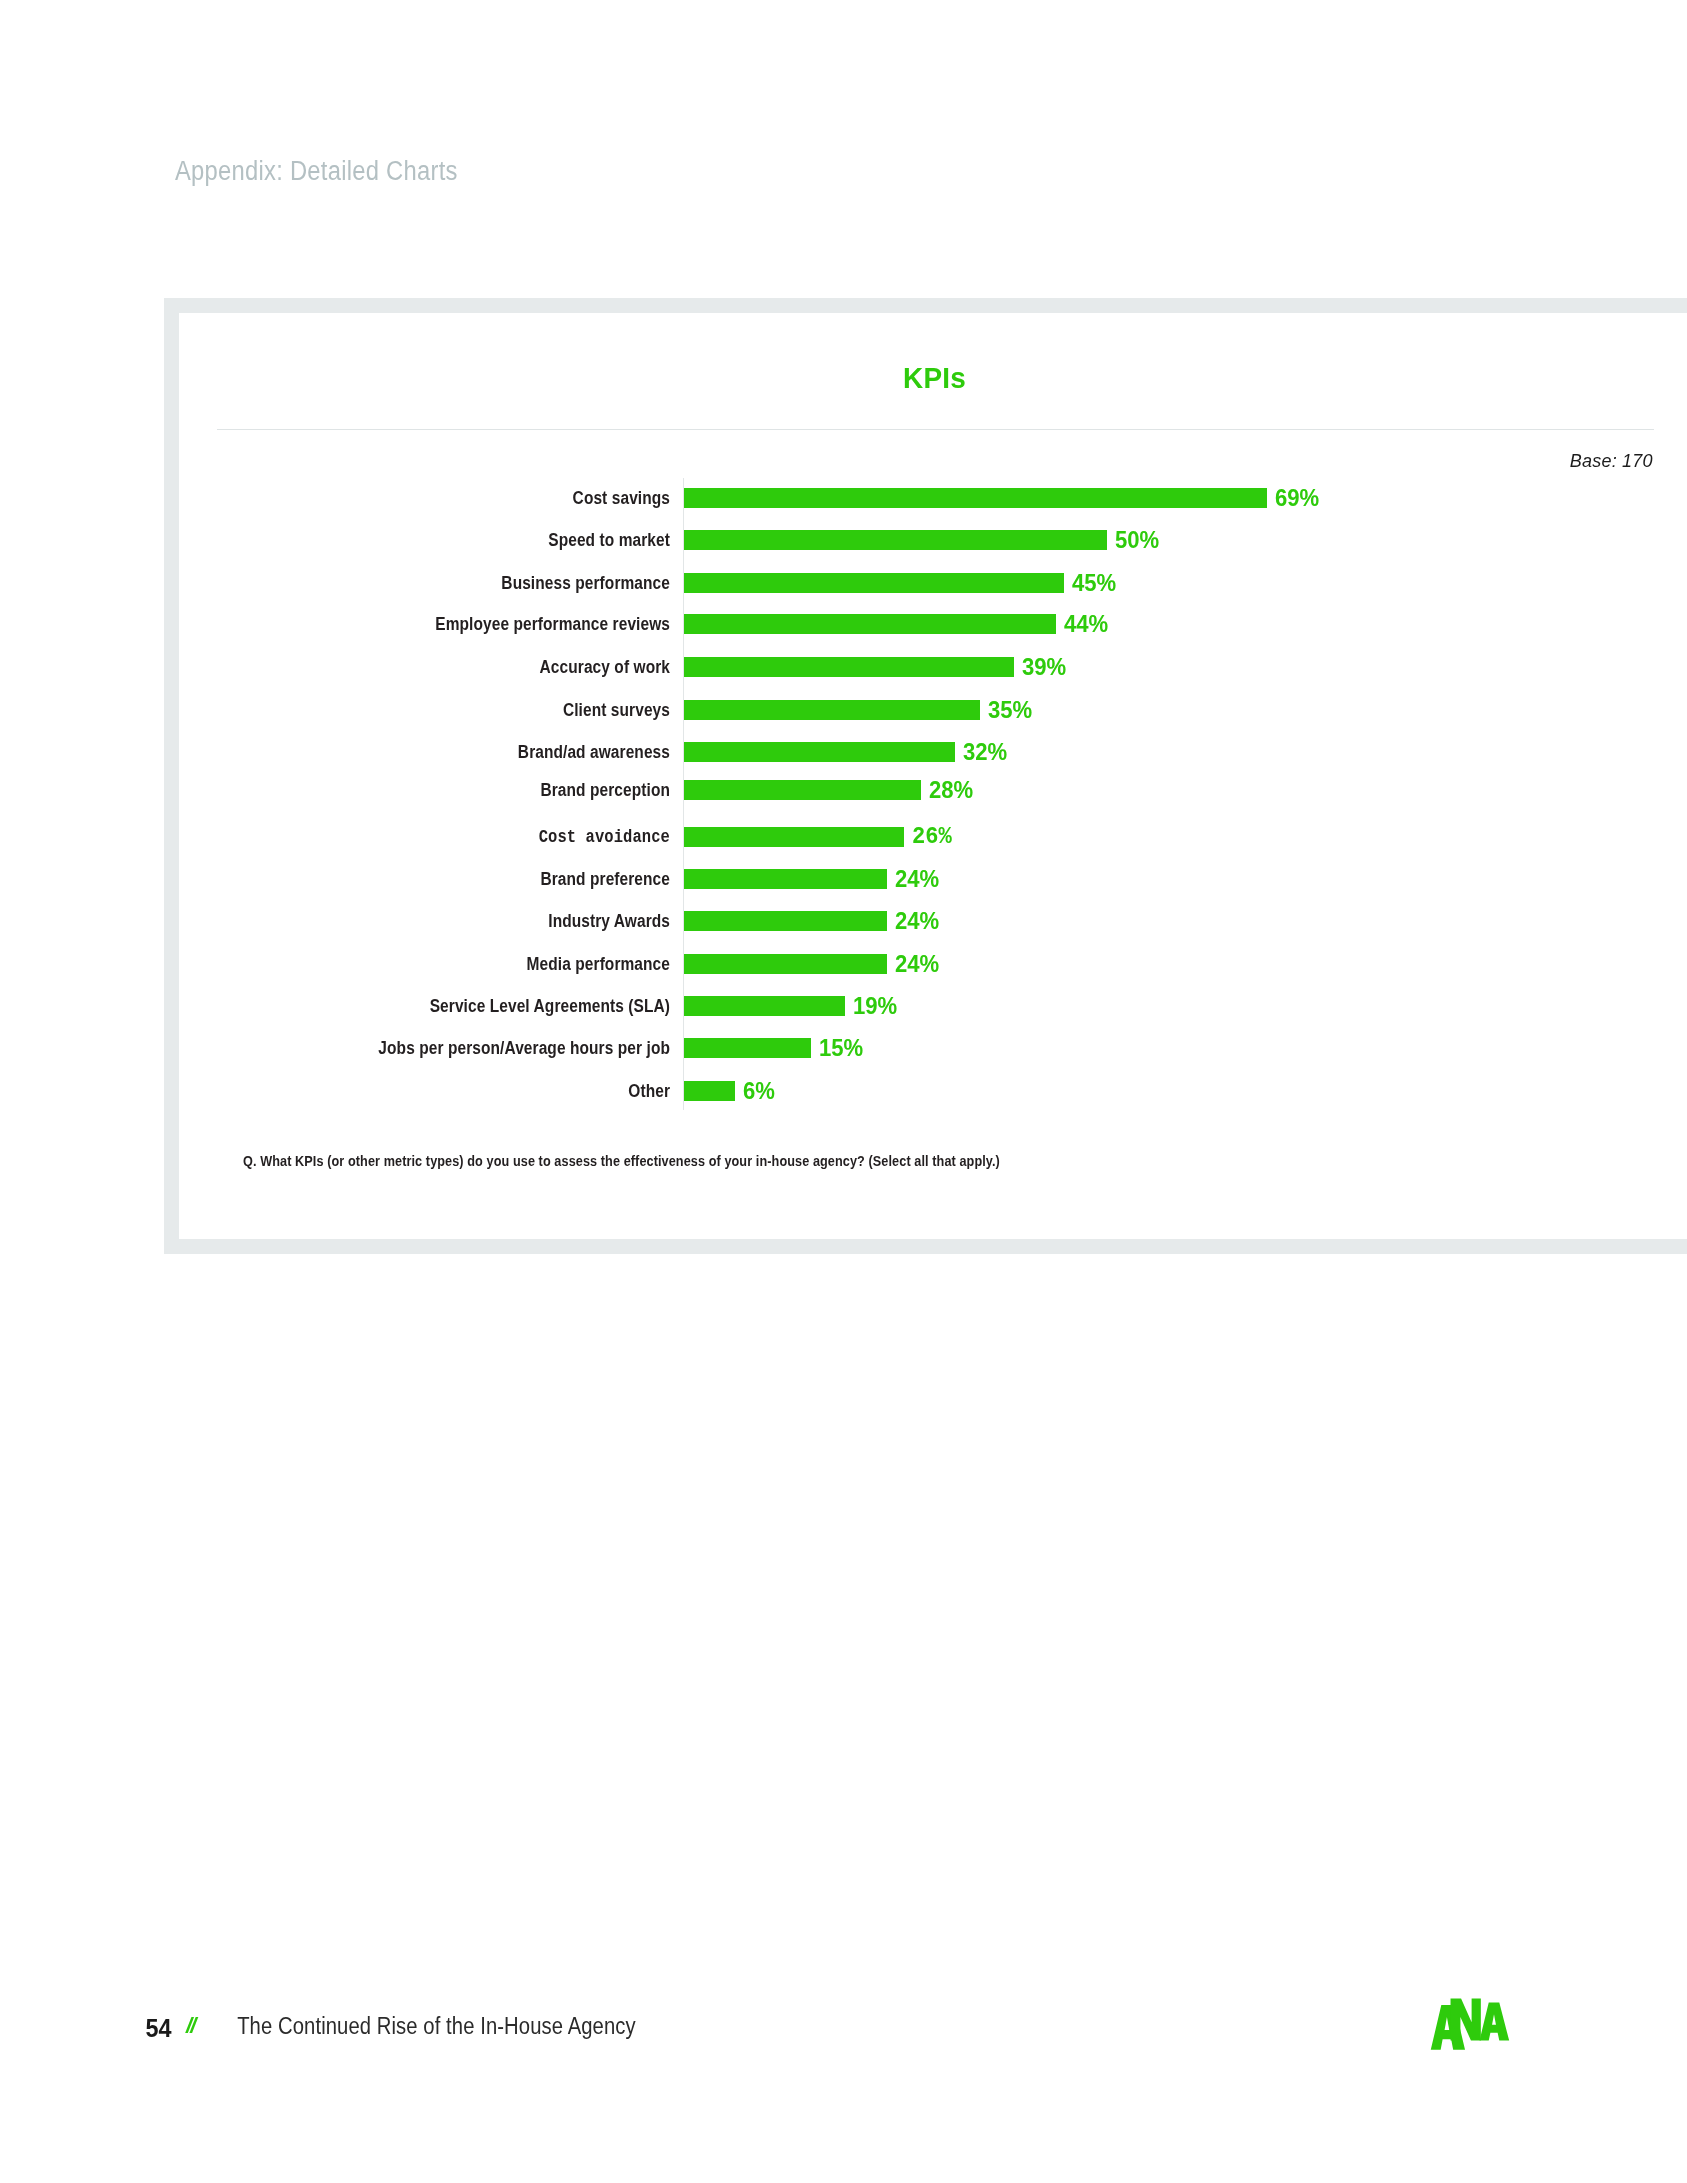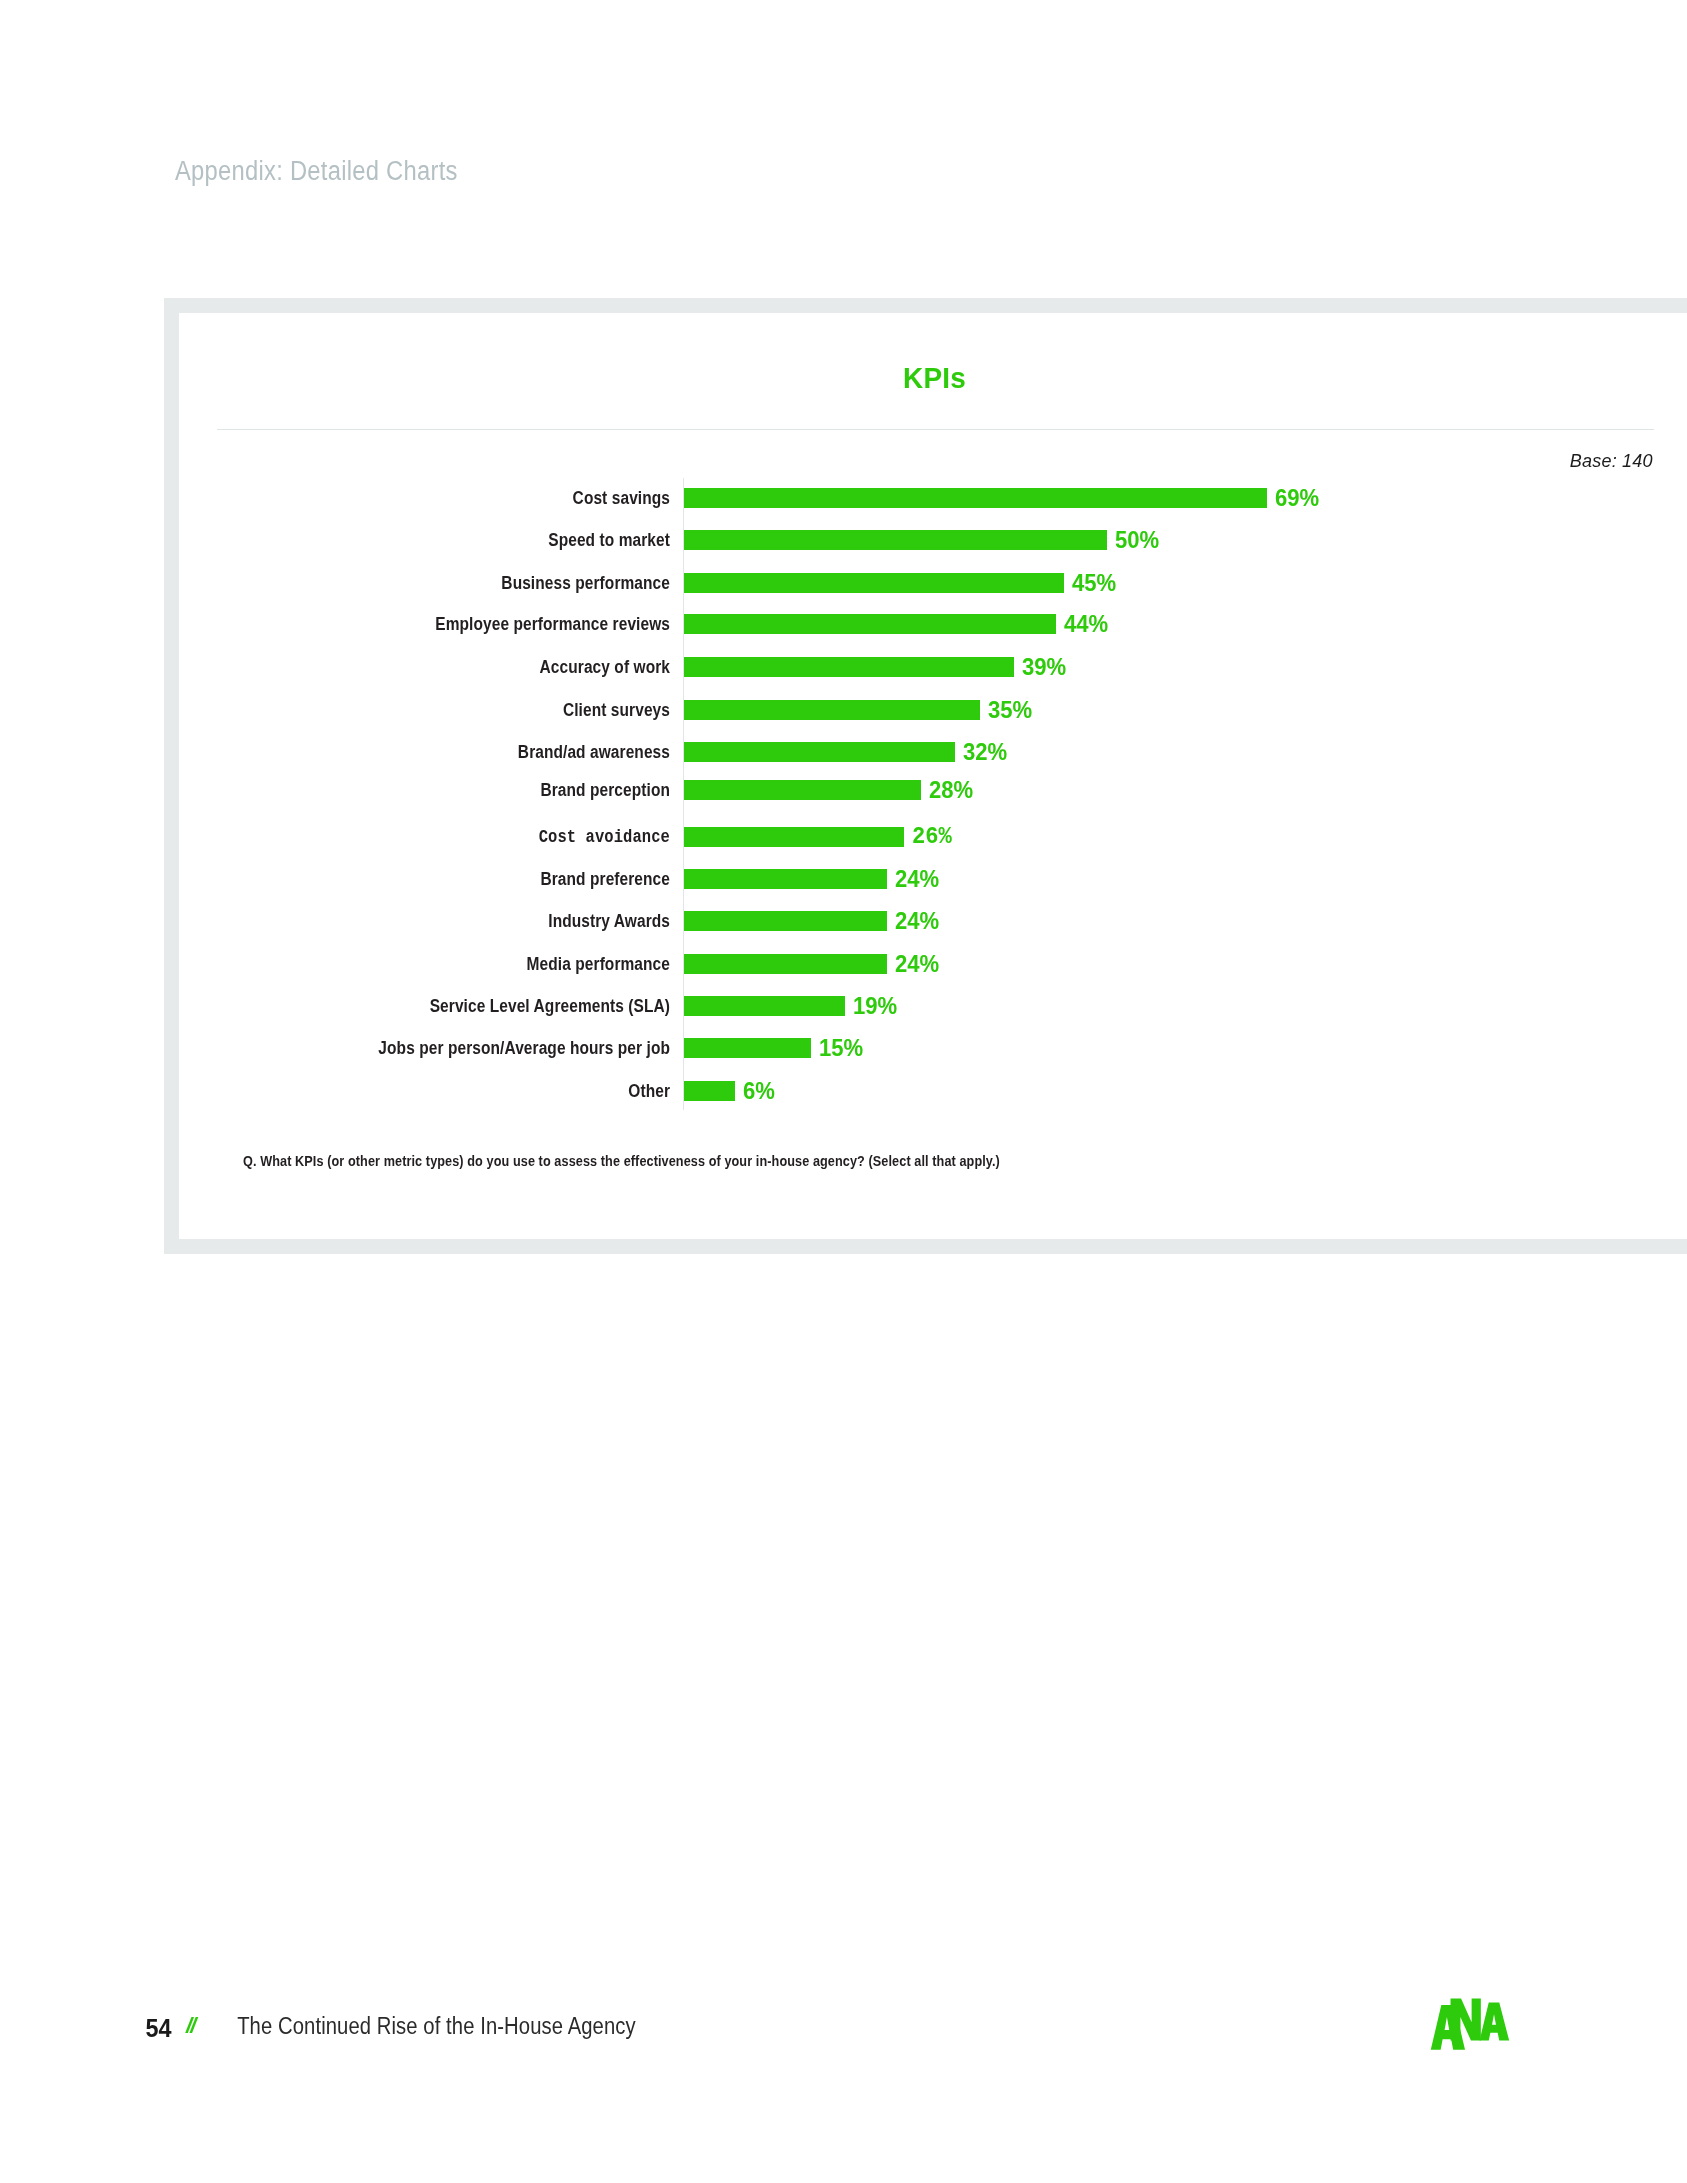--- a/index.html
+++ b/index.html
@@ -181,21 +181,21 @@
 
 <div id="page-header">Appendix: Detailed Charts</div>
 
 <div id="chart-card">
   <div id="chart-card-inner">
 
     <div id="chart-title">KPIs</div>
 
     <div id="title-divider"></div>
 
-    <div id="base-note">Base: 140</div>
+    <div id="base-note">Base: 170</div>
 
     <div id="plot">
       <div id="axis-line"></div>
 
     <div class="bar-row" style="top: 0px;">
           <div class="bar-label">Cost savings</div>
           <div class="bar-wrap">
             <div class="bar" style="width: 583px; background: rgb(46, 203, 12);"></div>
             <div class="bar-value" style="color: rgb(46, 203, 12);">69%</div>
           </div>

